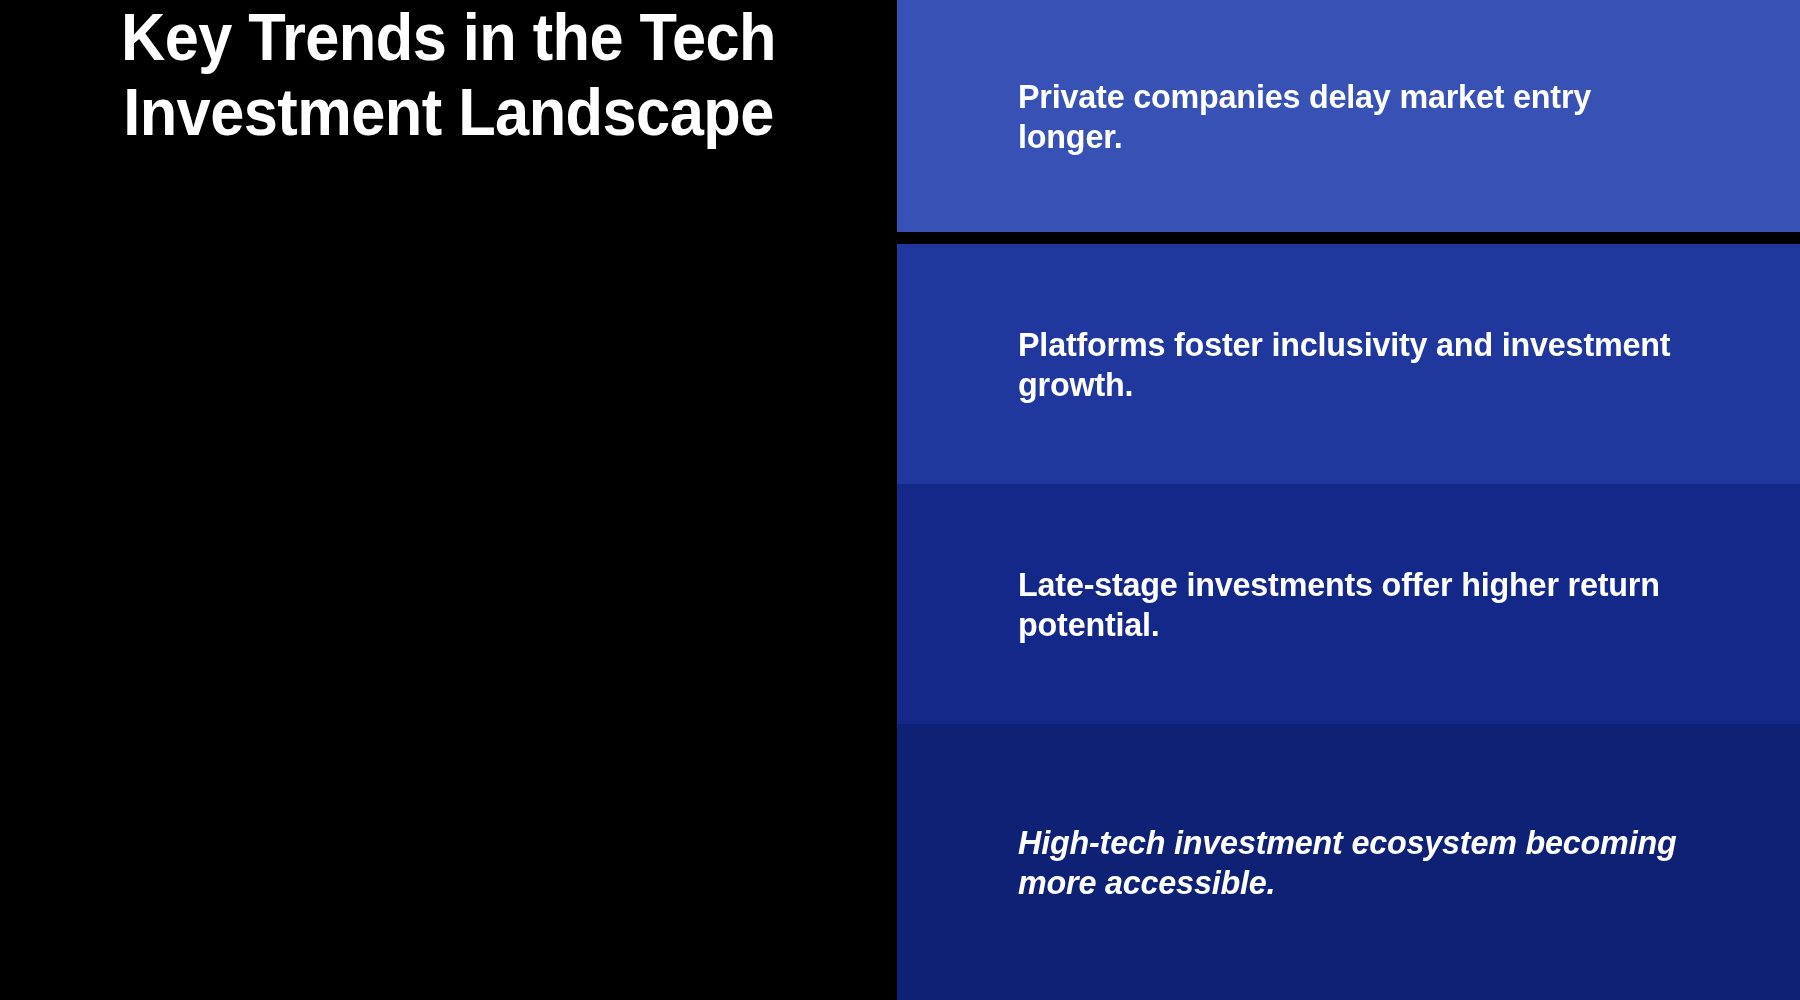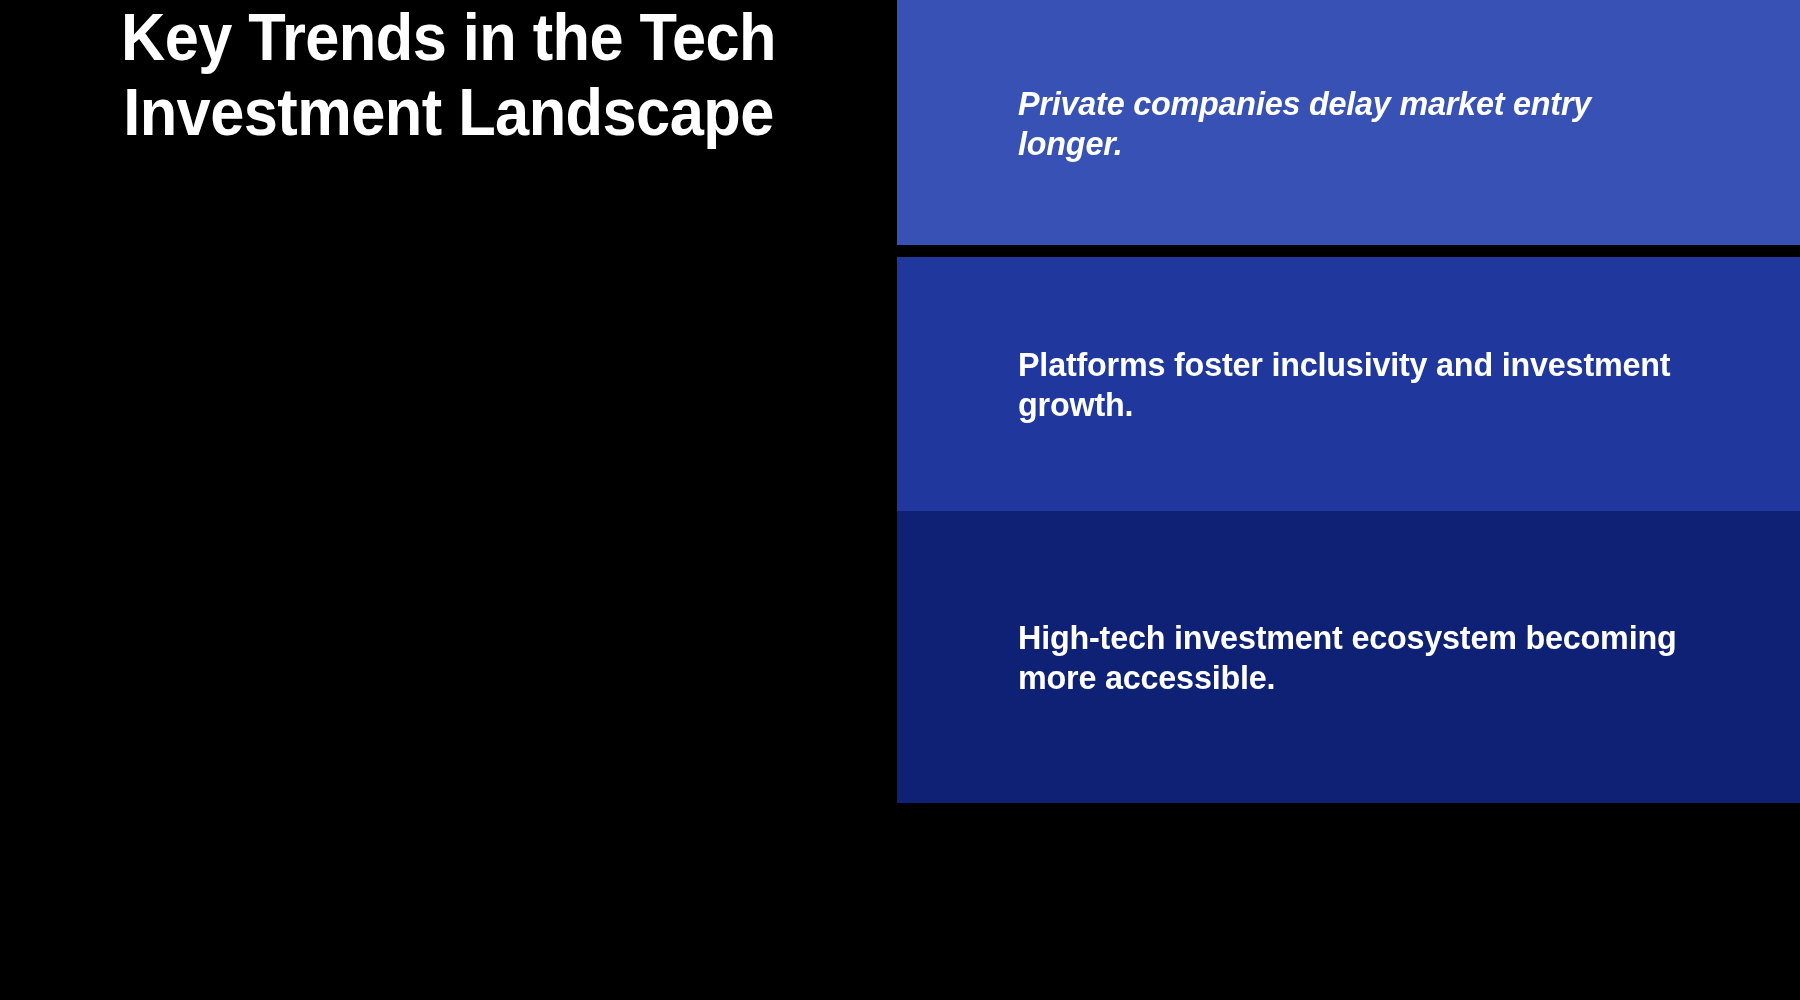--- a/index.html
+++ b/index.html
@@ -64,24 +64,24 @@
   .trend-panel {
     position: relative;
     box-sizing: border-box;
     display: flex;
     align-items: center;
     padding-left: 121px;
     padding-right: 40px;
     overflow: hidden;
   }
 
-  .trend-panel-1 { height: 245px; font-style: italic; }
+  .trend-panel-1 { height: 245px; }
   .trend-panel-2 { height: 254px; }
   .trend-panel-3 { height: 253px; }
-  .trend-panel-4 { height: 292px; }
+  .trend-panel-4 { height: 292px; font-style: italic; }
 
   .trend-text {
     margin: 0;
     color: #ffffff;
     font-size: 34px;
     line-height: 40px;
     font-weight: 700;
     letter-spacing: -0.2px;
     transform: scaleX(0.95);
     transform-origin: left center;
@@ -100,19 +100,22 @@
   <section class="trends-pane">
 
     <div class="trend-panel trend-panel-1" style="background-color: rgb(55, 81, 181);">
       <p class="trend-text" style="color: rgb(255, 255, 255);">Private companies delay market entry longer.</p>
     </div>
 
     <div class="trend-panel trend-panel-2" style="background-color: rgb(32, 56, 158); margin-top: 12px;">
       <p class="trend-text" style="color: rgb(255, 255, 255);">Platforms foster inclusivity and investment growth.</p>
     </div>
 
+    <div class="trend-panel trend-panel-3" style="background-color: rgb(20, 40, 138);">
+      <p class="trend-text" style="color: rgb(255, 255, 255);">Late-stage investments offer higher return potential.</p>
+    </div>
 
     <div class="trend-panel trend-panel-4" style="background-color: rgb(15, 33, 117);">
       <p class="trend-text" style="color: rgb(255, 255, 255);">High-tech investment ecosystem becoming more accessible.</p>
     </div>
 
   </section>
 </div>
 
 </body></html>

